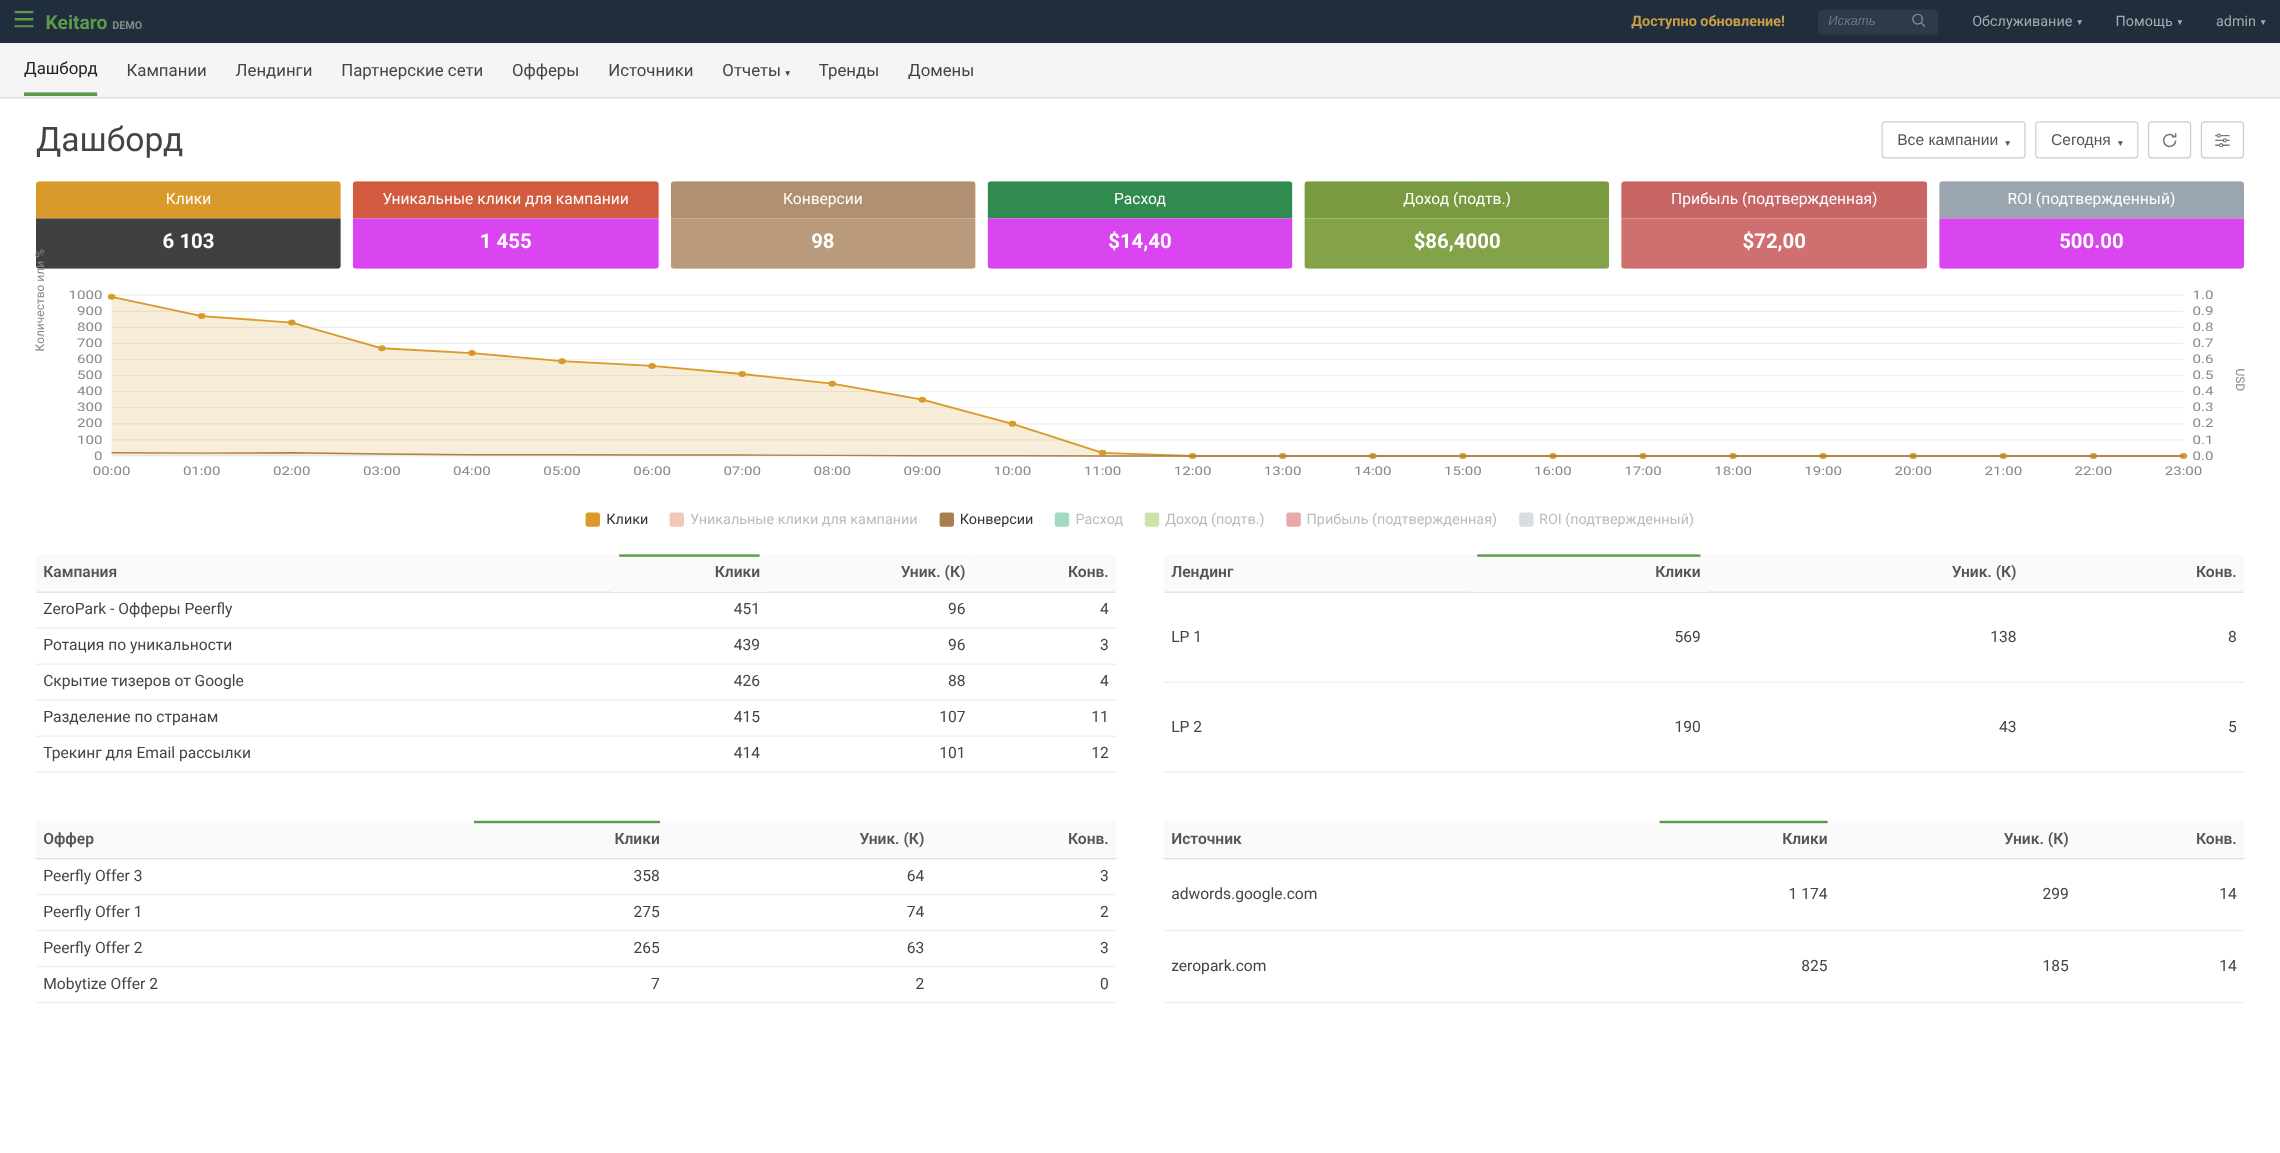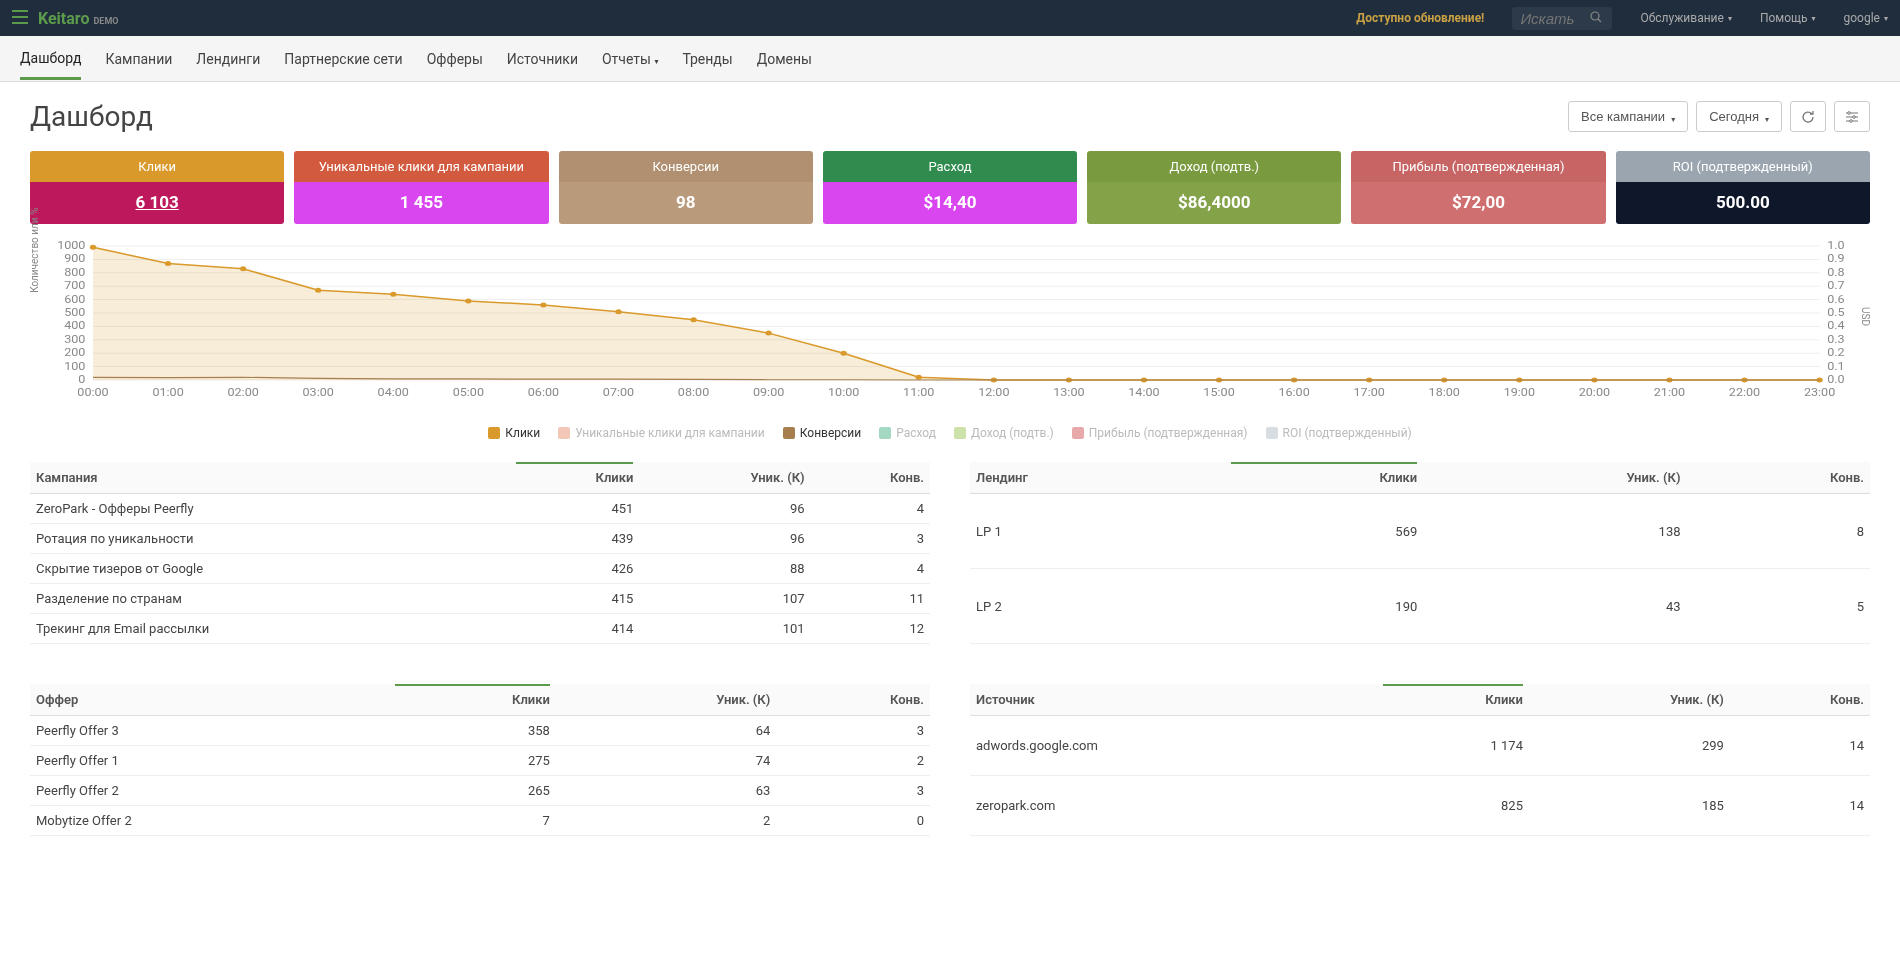--- a/index.html
+++ b/index.html
@@ -8,21 +8,21 @@
 
 .topbar { background: #1f2d3d; height: 36px; display: flex; align-items: center; padding: 0 12px; color: #ccc; }
 .topbar-left { display: flex; align-items: center; gap: 10px; }
 .hamburger { color: #5d9b4c; cursor: pointer; }
 .brand { font-weight: bold; font-size: 16px; }
 .brand-keitaro { color: #5d9b4c; }
 .brand-demo { font-size: 9px; color: #888; margin-left: 4px; }
 .topbar-right { margin-left: auto; display: flex; align-items: center; gap: 28px; font-size: 12px; }
 .update-notice { color: #c9a043; font-weight: bold; }
 .search-box { background: #2c3a4a; border-radius: 3px; padding: 3px 8px; display: flex; align-items: center; width: 100px; }
-.search-box input { background: transparent; border: none; color: #ccc; outline: none; width: 70px; font-size: 15px; font-style: italic; }
+.search-box input { background: transparent; border: none; color: #ccc; outline: none; width: 70px; font-size: 11px; font-style: italic; }
 .search-box .search-icon { color: #888; font-size: 11px; }
 .top-link { color: #aaa; cursor: pointer; display: flex; align-items: center; gap: 4px; }
 .caret { font-size: 8px; }
 
 
 .navtabs { background: #f5f5f5; border-bottom: 1px solid #ddd; padding: 0 20px; display: flex; gap: 24px; height: 46px; align-items: center; }
 .navtab { color: #444; cursor: pointer; font-size: 14px; padding: 12px 0; }
 .navtab.active { color: #222; border-bottom: 3px solid #5d9b4c; margin-bottom: -1px; padding-bottom: 11px; }
 
 
@@ -30,27 +30,27 @@
 .page-title { font-size: 28px; font-weight: 400; color: #444; }
 .page-controls { margin-left: auto; display: flex; gap: 8px; }
 .btn { border: 1px solid #ccc; background: #fff; border-radius: 3px; padding: 7px 12px; cursor: pointer; font-size: 13px; color: #555; display: inline-flex; align-items: flex-end; gap: 6px; }
 .btn.icon-only { padding: 7px 10px; }
 
 
 .stats-row { display: flex; gap: 10px; padding: 0 30px 16px 30px; }
 .stat-card { flex: 1; border-radius: 3px; overflow: hidden; text-align: center; color: #fff; }
 .stat-card .label { padding: 8px 4px; font-size: 13px; }
 .stat-card .value { padding: 10px 4px 12px 4px; font-size: 17px; font-weight: bold; }
-.card-orange .label { background: #d99a2b; } .card-orange .value { background: #be185d; text-decoration: underline; }
+.card-orange .label { background: #d99a2b; } .card-orange .value { background: #404040; }
 .card-red .label { background: #d25b3f; } .card-red .value { background: #d946ef; }
 .card-tan .label { background: #b09070; } .card-tan .value { background: #b99a7a; }
 .card-green .label { background: #2f8b4e; } .card-green .value { background: #d946ef; }
 .card-olive .label { background: #7a9a3f; } .card-olive .value { background: #84a349; }
 .card-salmon .label { background: #c76565; } .card-salmon .value { background: #d06f6f; }
-.card-gray .label { background: #9aa5af; } .card-gray .value { background: #0f172a; }
+.card-gray .label { background: #9aa5af; } .card-gray .value { background: #d946ef; }
 
 
 .chart-wrap { padding: 0 30px 8px 30px; }
 .chart-box { position: relative; height: 180px; }
 .chart-svg { width: 100%; height: 160px; }
 .y-left-label { position: absolute; left: 4px; top: 50%; transform: rotate(-90deg) translateX(50%); transform-origin: left center; font-size: 10px; color: #888; }
 .y-right-label { position: absolute; right: 4px; top: 50%; transform: rotate(90deg) translateX(-50%); transform-origin: right center; font-size: 10px; color: #888; }
 .legend { display: flex; justify-content: center; gap: 18px; flex-wrap: wrap; padding: 6px 0 14px 0; font-size: 12px; }
 .legend-item { display: flex; align-items: center; gap: 5px; }
 .legend-item.dim { color: #bbb; }
@@ -94,21 +94,21 @@
     </span>
     <span class="top-link">
         <span>Обслуживание</span>
         <span class="caret">▾</span>
       </span>
     <span class="top-link">
         <span>Помощь</span>
         <span class="caret">▾</span>
       </span>
     <span class="top-link">
-        <span>google</span>
+        <span>admin</span>
         <span class="caret">▾</span>
       </span>
   </div>
 </div>
 
 <div class="navtabs" id="navtabs">
     <div class="navtab active">Дашборд</div>
     <div class="navtab">Кампании</div>
     <div class="navtab">Лендинги</div>
     <div class="navtab">Партнерские сети</div>

